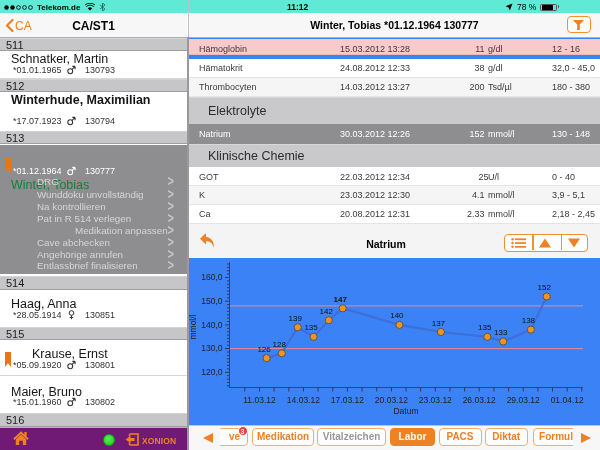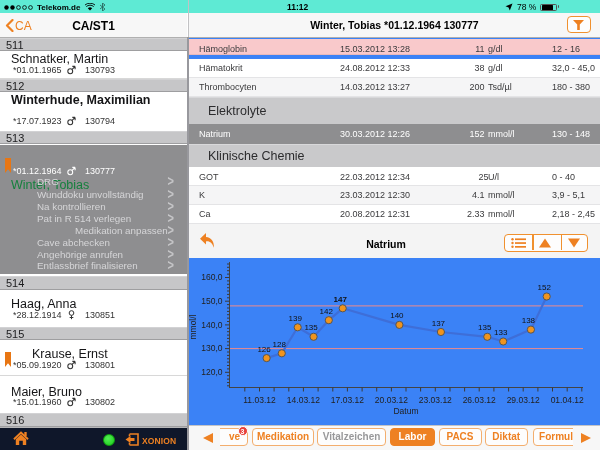--- a/index.html
+++ b/index.html
@@ -109,21 +109,21 @@
   <div class="subitem" style="top:163px;">DRG</div>
   <div class="subitem" style="top:175.5px;">Wunddoku unvollständig</div>
   <div class="subitem" style="top:188px;">Na kontrollieren</div>
   <div class="subitem" style="top:200px;">Pat in R 514 verlegen</div>
   <div class="subitem" style="top:212px;padding-left:38px;">Medikation anpassen</div>
   <div class="subitem" style="top:224px;">Cave abchecken</div>
   <div class="subitem" style="top:236px;">Angehörige anrufen</div>
   <div class="subitem" style="top:247px;">Entlassbrief finalisieren</div>
   <div class="lsec" style="top:262.5px;height:14px;">514</div>
   <div class="pname" style="top:283.5px;">Haag, Anna</div>
-  <div class="pdet" style="top:296.5px;">*28.12.1914</div>
+  <div class="pdet" style="top:296.5px;">*28.05.1914</div>
       <svg class="abs" style="left:66.5px;top:296.5px;width:9px;height:10px" viewBox="0 0 10 12">
         <circle cx="5" cy="3.6" r="2.8" fill="none" stroke="#333" stroke-width="1.2"></circle>
         <path d="M5 6.4 V11 M2.8 9 H7.2" stroke="#333" stroke-width="1.2" fill="none"></path>
       </svg>
       <div class="pdet" style="top:296.5px;left:85px;">130851</div>
   <div class="lsec" style="top:313.5px;height:13px;">515</div>
   <svg class="abs" style="left:4.5px;top:338.5px" width="6" height="15" viewBox="0 0 6 15">
         <path d="M0 0 H6 V15 L3 11.2 L0 15 Z" fill="#e87613"></path>
       </svg>
   <div class="pname" style="top:333.5px;margin-left:21px;">Krause, Ernst</div>
@@ -136,21 +136,21 @@
   <div class="abs" style="top:361.5px;left:0;width:187px;border-top:1px solid #d8d8d8;"></div>
   <div class="pname" style="top:372px;">Maier, Bruno</div>
   <div class="pdet" style="top:384px;">*15.01.1960</div>
       <svg class="abs" style="left:66.5px;top:384px;width:9px;height:10px" viewBox="0 0 10 10">
         <circle cx="3.6" cy="6.4" r="2.7" fill="none" stroke="#333" stroke-width="1.2"></circle>
         <path d="M5.7 4.3 L9 1 M9 1 H5.9 M9 1 V4.1" stroke="#333" stroke-width="1.2" fill="none"></path>
       </svg>
       <div class="pdet" style="top:384px;left:85px;">130802</div>
   <div class="lsec" style="top:400px;height:14px;">516</div>
 
-  <div class="abs" style="top:413.5px;left:0;width:187px;height:23.5px;background:#0f172a;border-top:1px solid #b6b6b8;">
+  <div class="abs" style="top:413.5px;left:0;width:187px;height:23.5px;background:#701a75;border-top:1px solid #b6b6b8;">
     <svg class="abs" style="left:13px;top:3px" width="16" height="15" viewBox="0 0 16 15">
       <rect x="11.3" y="1" width="2.4" height="4" fill="#ee8122"></rect>
       <path d="M8 0.3 L0.3 7.6 L1.6 9 L8 3 L14.4 9 L15.7 7.6 Z" fill="#ee8122"></path>
       <path d="M2.8 8.2 L8 3.4 L13.2 8.2 V14 H9.8 V9.8 H6.2 V14 H2.8 Z" fill="#ee8122"></path>
     </svg>
     <div class="abs" style="left:103px;top:6px;width:12px;height:12px;border-radius:50%;background:radial-gradient(circle at 40% 35%, #55f055, #18c918);border:0.5px solid #0f9f0f;"></div>
     <svg class="abs" style="left:125px;top:5px" width="14" height="13" viewBox="0 0 14 13">
       <path d="M4.5 1 H13 V12 H4.5 M4.5 3.5 V1.2 M4.5 9.5 V11.8" stroke="#ee8122" stroke-width="1.6" fill="none"></path>
       <path d="M0.5 6.5 L5.5 3 V5 H9.5 V8 H5.5 V10 Z" fill="#ee8122"></path>
     </svg>

